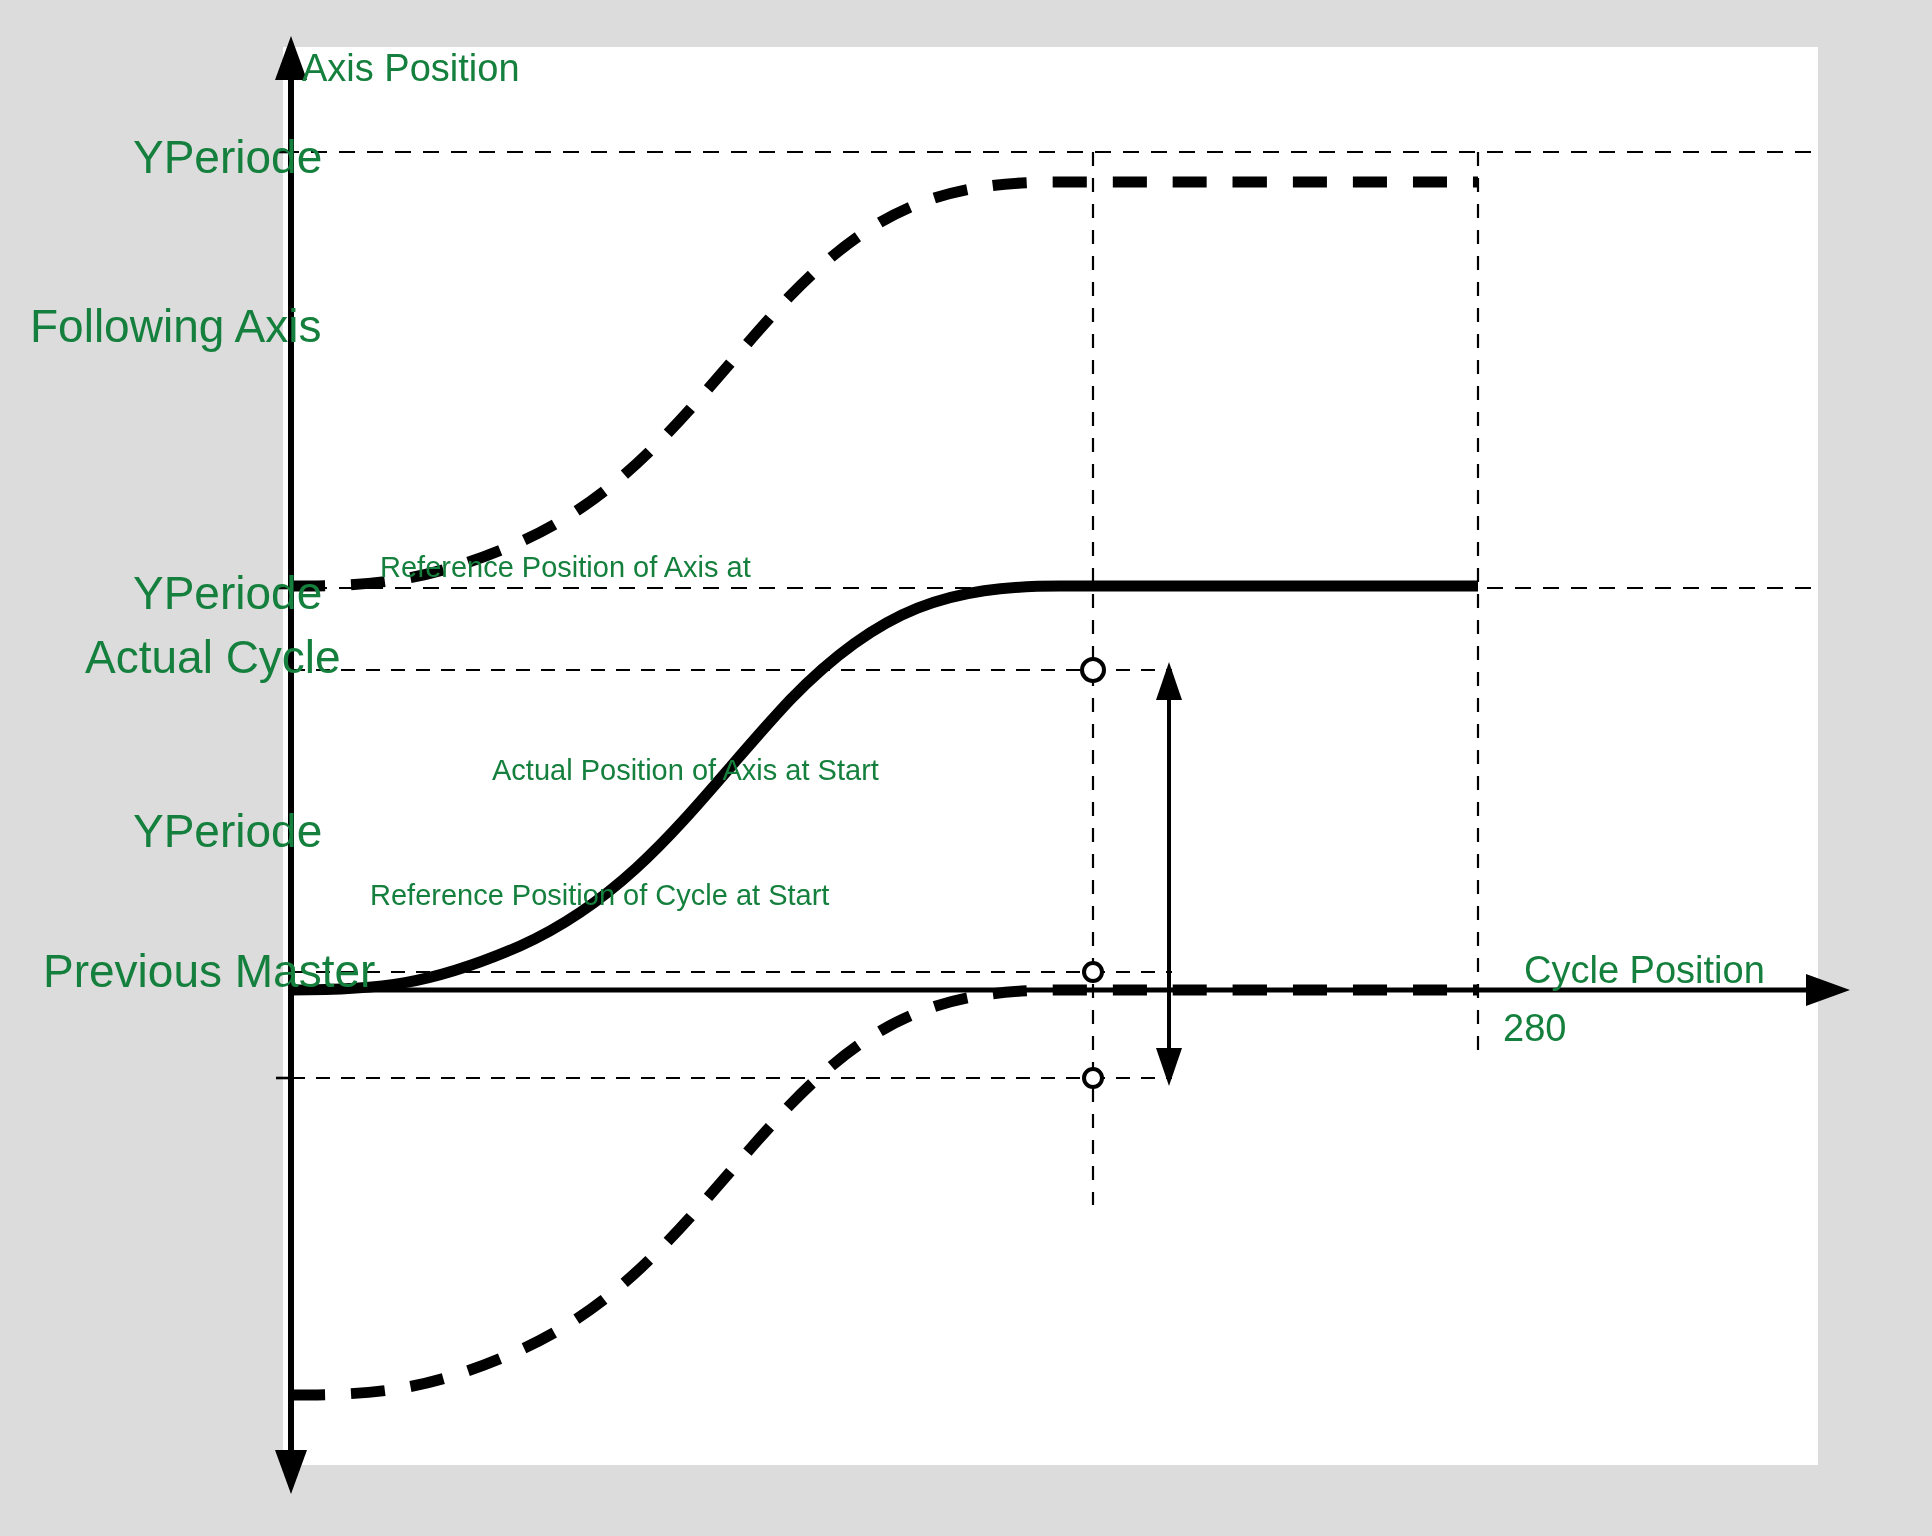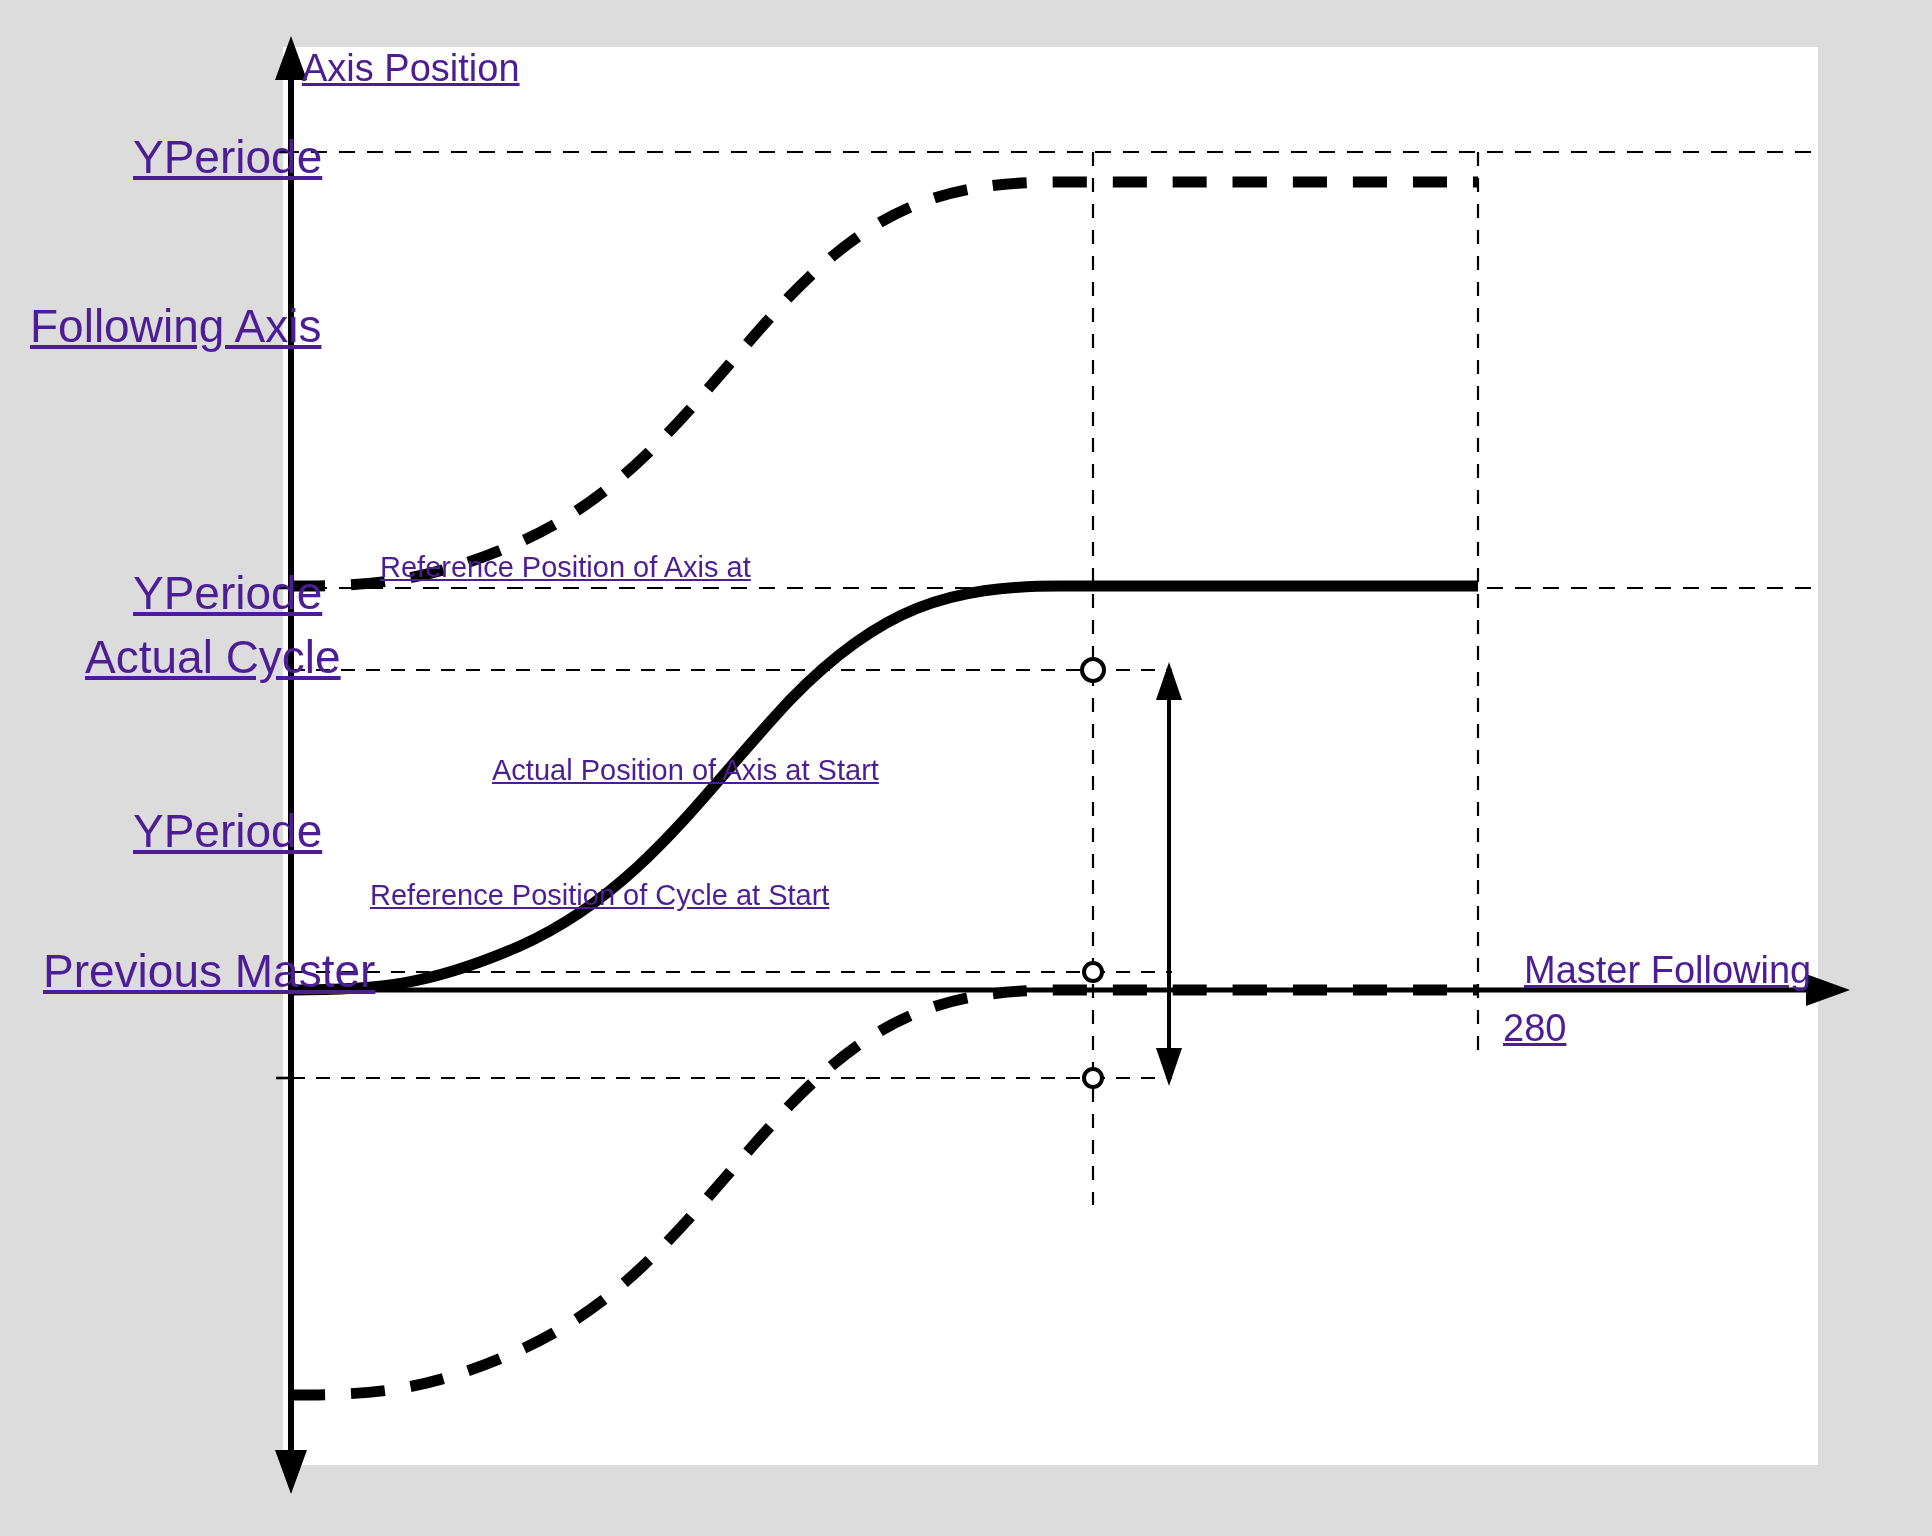--- a/index.html
+++ b/index.html
@@ -11,25 +11,24 @@
     position:relative;
   }
   #stage{position:absolute;left:0;top:0;width:1932px;height:1536px;}
   #plotbg{
     position:absolute;left:283px;top:47px;width:1535px;height:1418px;
     background:#ffffff;
   }
   svg.layer{position:absolute;left:0;top:0;width:1932px;height:1536px;}
   .lbl{
     position:absolute;
-    color:#4c1d95;
+    color:#15803d;
     white-space:nowrap;
     font-family:"Liberation Sans", sans-serif;
     line-height:1;
-    text-decoration:underline;
   }
   .lbl-axis-title{font-size:38px;}
   .lbl-side{font-size:46px;}
   .lbl-tick{font-size:38px;}
   .lbl-anno{font-size:29px;}
 </style>
 </head>
 <body>
 
 <div id="stage">
@@ -90,21 +89,21 @@
 
     <g>
       <circle cx="1093" cy="670" r="11" fill="#ffffff" stroke="#000" stroke-width="4"></circle>
       <circle cx="1093" cy="972" r="9" fill="#ffffff" stroke="#000" stroke-width="4"></circle>
       <circle cx="1093" cy="1078" r="9" fill="#ffffff" stroke="#000" stroke-width="4"></circle>
     </g>
   </svg>
 
   <div class="lbl lbl-axis-title" style="left:302px;top:49px;">Axis Position</div>
 
-  <div class="lbl lbl-axis-title" style="left:1524px;top:951px;">Master Following</div>
+  <div class="lbl lbl-axis-title" style="left:1524px;top:951px;">Cycle Position</div>
 
   <div class="lbl lbl-tick" style="left:1503px;top:1009px;">280</div>
 
   <div class="lbl lbl-side" style="left:133px;top:134px;">YPeriode</div>
 
   <div class="lbl lbl-side" style="left:30px;top:303px;">Following Axis</div>
 
   <div class="lbl lbl-side" style="left:133px;top:570px;">YPeriode</div>
 
   <div class="lbl lbl-side" style="left:85px;top:634px;">Actual Cycle</div>

